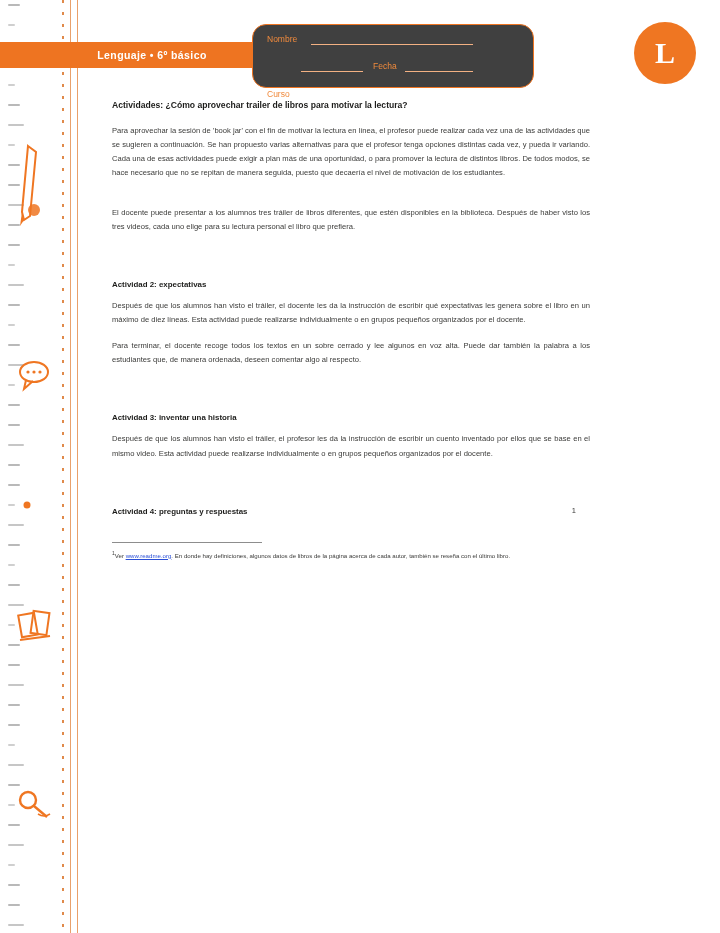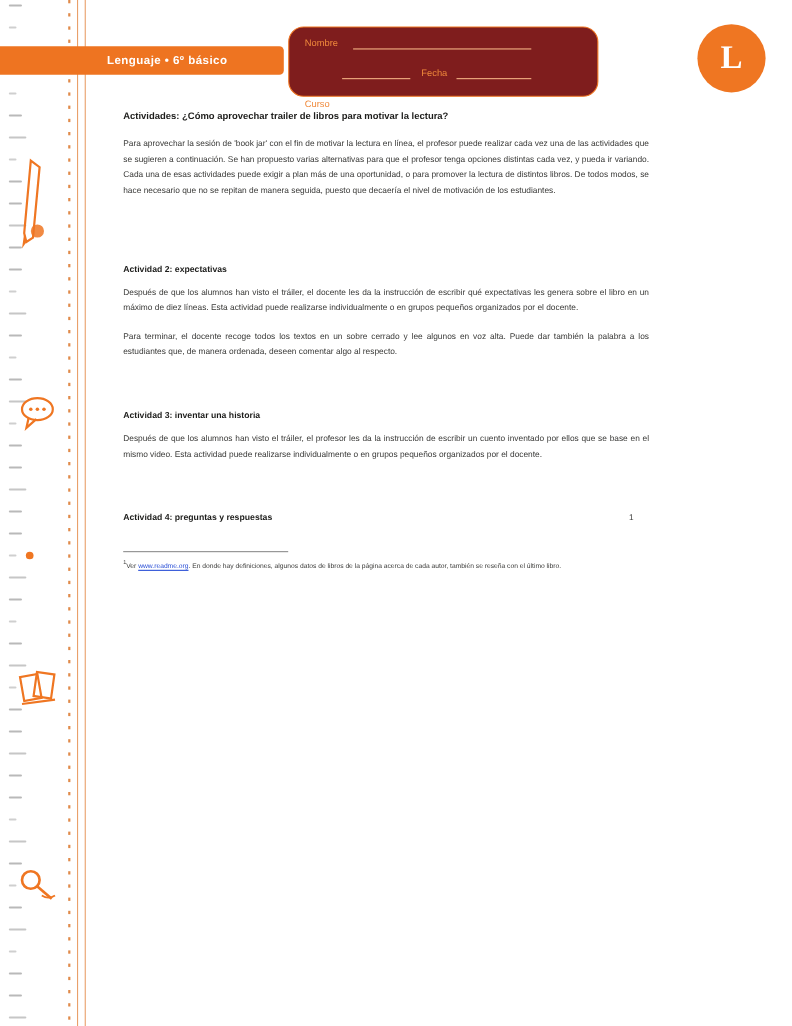--- a/index.html
+++ b/index.html
@@ -46,22 +46,22 @@
   .band{
     position:absolute;left:0;top:24px;width:258px;height:26px;
     background:#ee7421;border-radius:0 4px 4px 0;
   }
   .band-label{
     position:absolute;left:0;top:24px;width:304px;height:26px;
     line-height:26px;color:#ffffff;font-size:10.5px;letter-spacing:.4px;
     text-align:center;font-weight:bold;
   }
   .name-box{
-    position:absolute;left:262px;top:6px;width:232px;height:62px;
-    border:1.6px solid #ee7421;border-radius:14px;background:#7f1d1d;padding-left:48px;
+    position:absolute;left:252px;top:6px;width:232px;height:62px;
+    border:1.6px solid #ee7421;border-radius:14px;background:#404040;padding-left:48px;
   }
   .name-row{position:absolute;left:14px;top:10px;font-size:8.5px;color:#f08a3c;}
   .name-line{position:absolute;height:1px;background:#f3b183;}
   .logo-circle{
     position:absolute;right:24px;top:4px;width:62px;height:62px;border-radius:50%;
     background:#ef7622;color:#fff;font-size:30px;font-weight:bold;
     display:flex;align-items:center;justify-content:center;
     font-family:"Liberation Serif", serif;
     box-shadow:0 0 0 3px #ffffff;
   }
@@ -298,20 +298,21 @@
 </div>
 
 <div class="content">
 
   <h1 class="doc-title">Actividades: ¿Cómo aprovechar trailer de libros para motivar la lectura?</h1>
 
   <p class="body-text">Para aprovechar  la sesión de 'book jar' con el fin de motivar  la lectura en  línea, el profesor puede realizar cada vez una de  las actividades que se sugieren a continuación. Se han propuesto varias alternativas para que el profesor tenga opciones distintas cada vez, y pueda ir variando. Cada una de esas actividades puede  exigir a plan más de una oportunidad, o para promover la lectura de distintos libros. De todos modos,  se hace necesario que no se repitan de manera seguida, puesto que decaería el nivel de motivación de los estudiantes.</p>
 
   <div class="spacer-lg"></div>
 
+  <p class="body-text">El docente puede presentar a los alumnos tres tráiler de  libros diferentes, que estén disponibles en la biblioteca. Después de haber visto los tres videos, cada uno elige para su lectura personal el libro que prefiera.</p>
 
   <div class="spacer-lg"></div>
 
   <h3 class="act-title">Actividad 2: expectativas</h3>
   <p class="body-text">Después de que los alumnos han visto el tráiler, el docente les da  la  instrucción de escribir qué expectativas les genera sobre el libro en un máximo de diez líneas. Esta actividad puede realizarse individualmente o en grupos pequeños organizados por el docente.</p>
   <p class="body-text">Para terminar, el docente recoge todos los textos en un sobre cerrado y lee algunos en voz alta. Puede dar también la palabra a los estudiantes que, de manera ordenada, deseen comentar algo al respecto.</p>
 
   <div class="spacer-lg"></div>
 
   <h3 class="act-title">Actividad 3: inventar una historia</h3>

